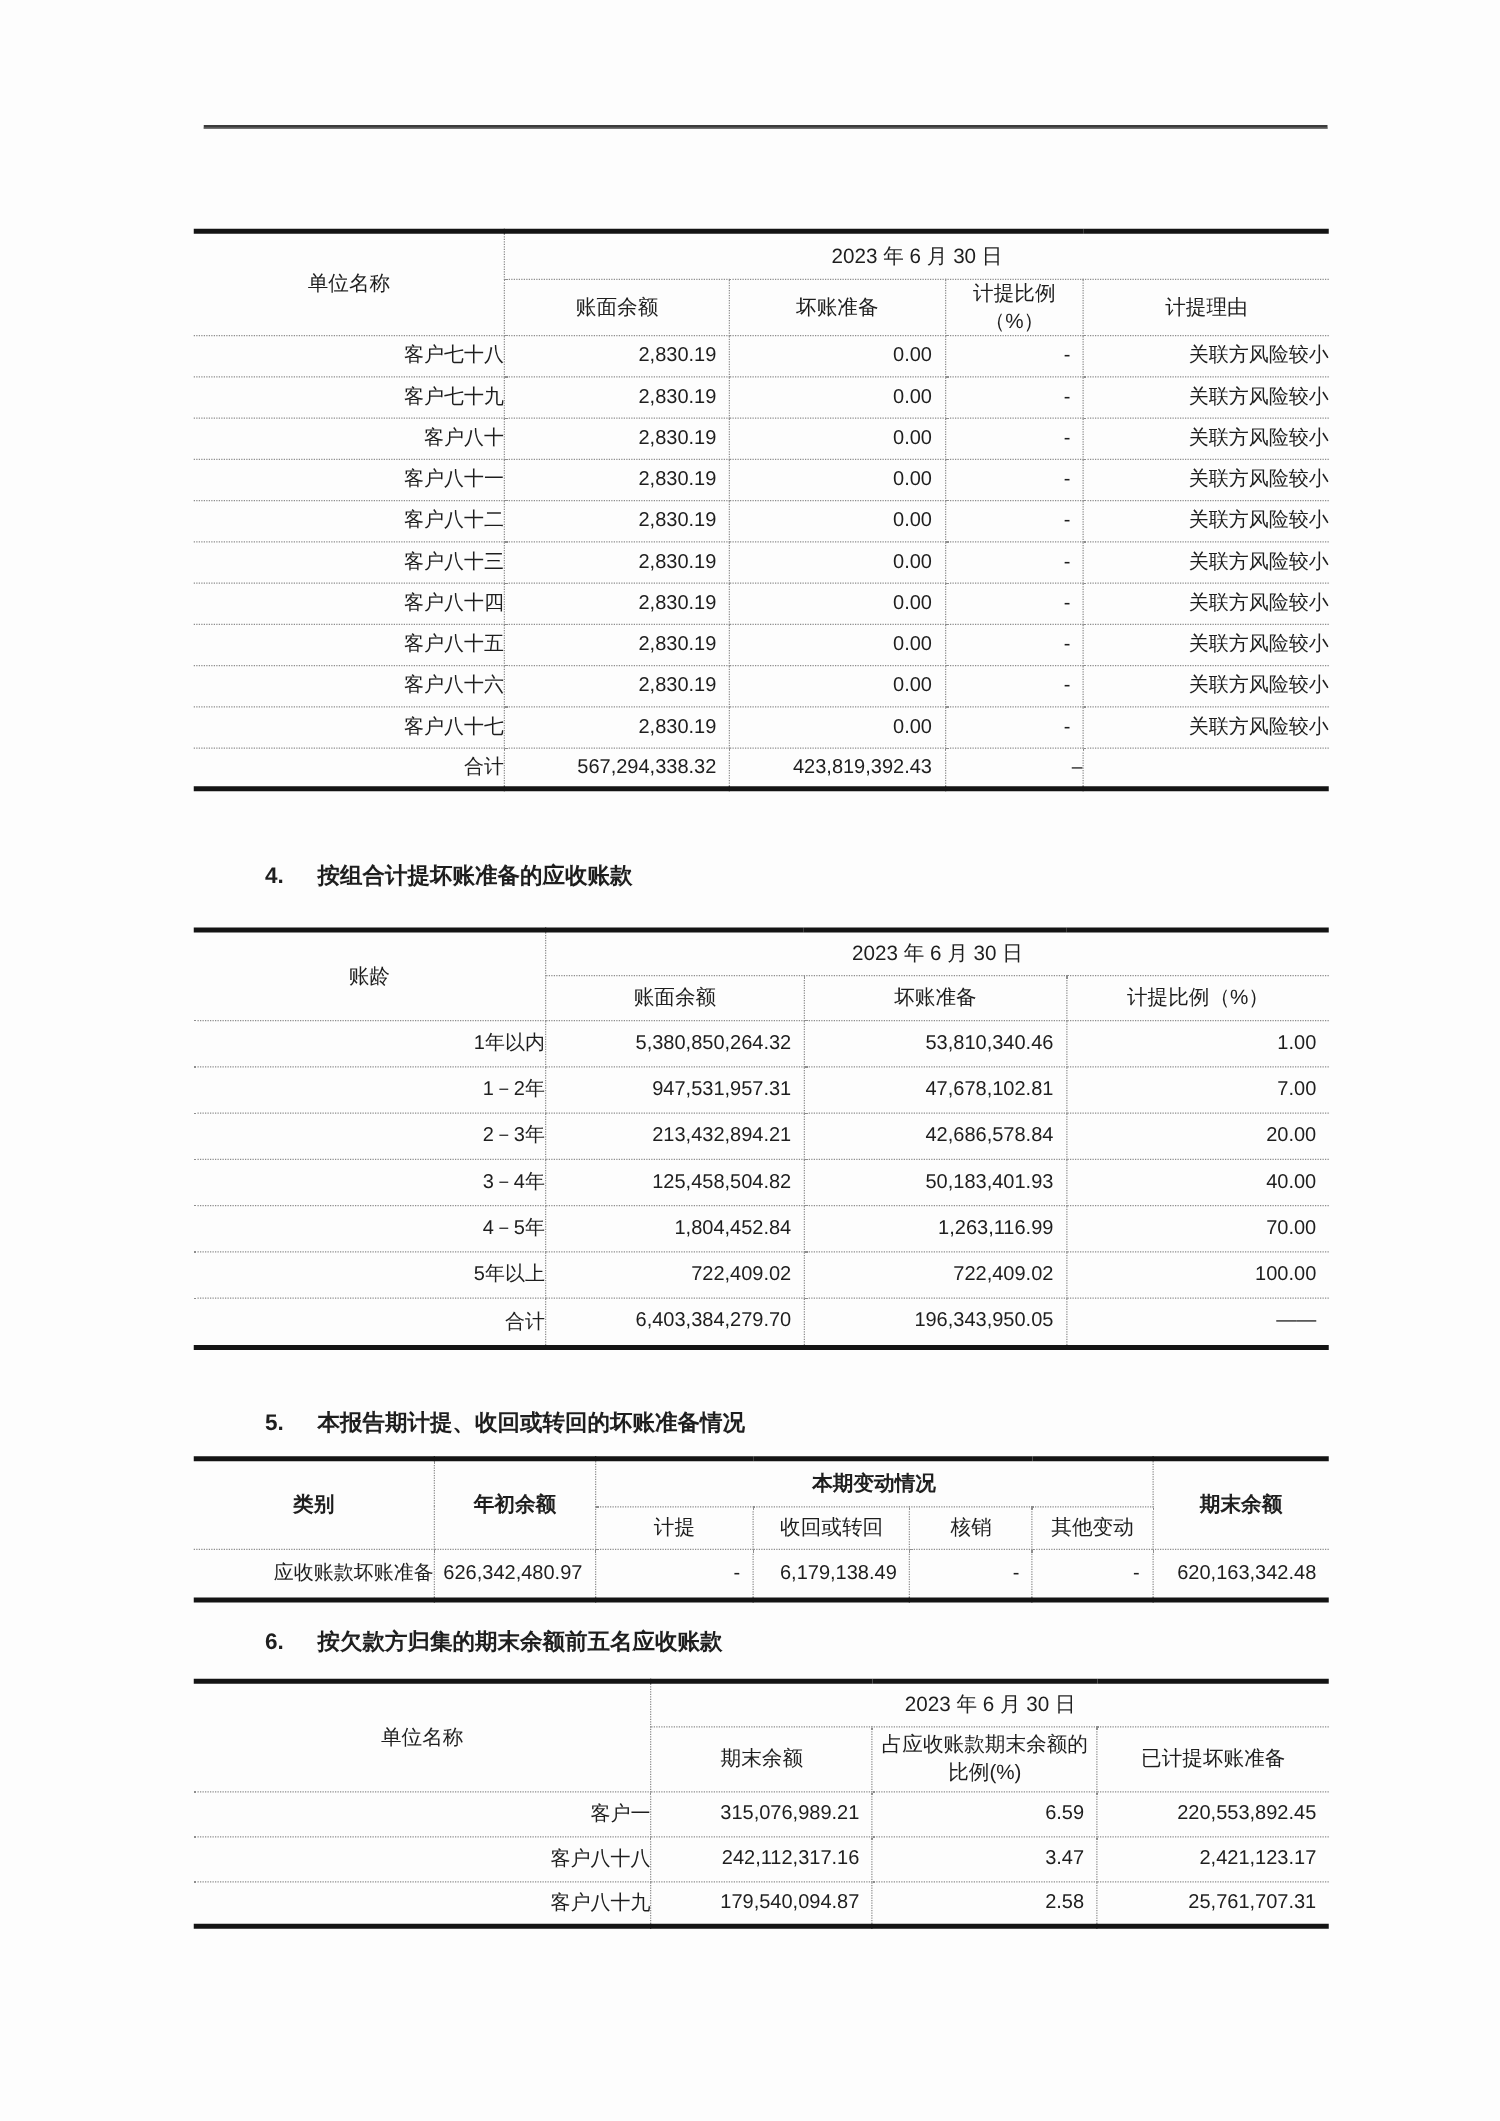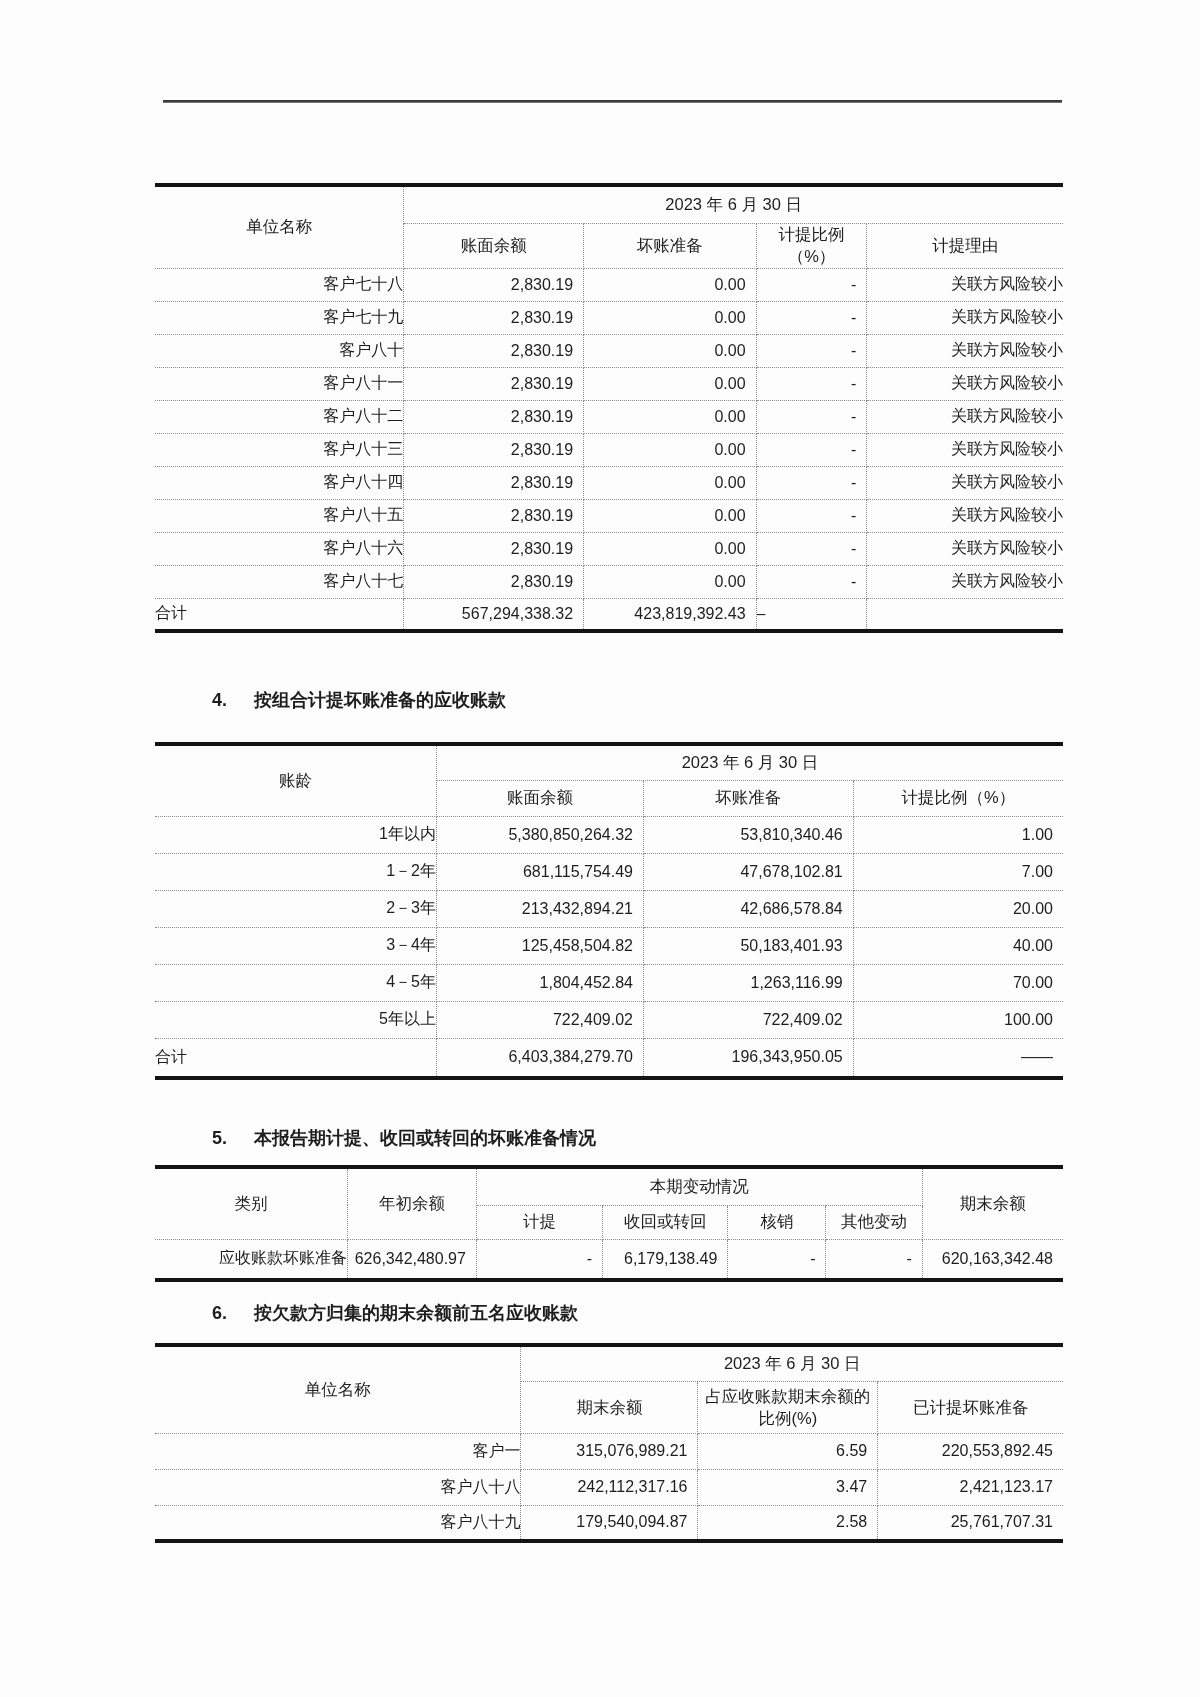--- a/index.html
+++ b/index.html
@@ -21,35 +21,35 @@
     font-size:16px;
   }
   .tbl th, .tbl td { border:1px dotted #8d8d8d; vertical-align:middle; overflow:hidden; }
   .tbl tr > *:first-child { border-left:0; }
   .tbl tr > *:last-child { border-right:0; }
   .tbl thead tr:first-child > * { border-top:0; }
   .tbl tbody tr:last-child > * { border-bottom:0; }
   .tbl th { font-weight:400; text-align:center; font-size:16.5px; }
   td.name { text-align:right; padding-left:12px; }
   td.num  { text-align:right; padding-right:10px; }
-  td.c    { text-align:left; }
+  td.c    { text-align:right; }
 
   .t1 { top:183px; }
   .t1 tr.h1 th { height:38px; }
   .t1 tr.h2 th { height:42px; }
   .t1 tbody td { height:33px; }
 
   .t2 { top:742px; }
   .t2 tr.h1 th { height:36px; }
   .t2 tr.h2 th { height:36px; }
   .t2 tbody td { height:37px; }
   .t2 tr.total td { height:40px; }
 
   .t3 { top:1165px; }
-  .t3 tr.h1 th { height:38px; }
+  .t3 tr.h1 th { height:38px;font-weight:bold; }
   .t3 tr.h2 th { height:34px; }
   .t3 tbody td { height:41px; }
 
   .t4 { top:1343px; }
   .t4 tr.h1 th { height:36px; }
   .t4 tr.h2 th { height:52px; padding:2px 6px; line-height:1.35; }
   .t4 tbody td { height:36px; }
 
   .sec {
     position:absolute; left:0; width:100%;
@@ -200,21 +200,21 @@
       </thead>
       <tbody>
         <tr>
           <td class="name">1年以内</td>
           <td class="num">5,380,850,264.32</td>
           <td class="num">53,810,340.46</td>
           <td class="num">1.00</td>
         </tr>
         <tr>
           <td class="name">1－2年</td>
-          <td class="num">681,115,754.49</td>
+          <td class="num">947,531,957.31</td>
           <td class="num">47,678,102.81</td>
           <td class="num">7.00</td>
         </tr>
         <tr>
           <td class="name">2－3年</td>
           <td class="num">213,432,894.21</td>
           <td class="num">42,686,578.84</td>
           <td class="num">20.00</td>
         </tr>
         <tr>

